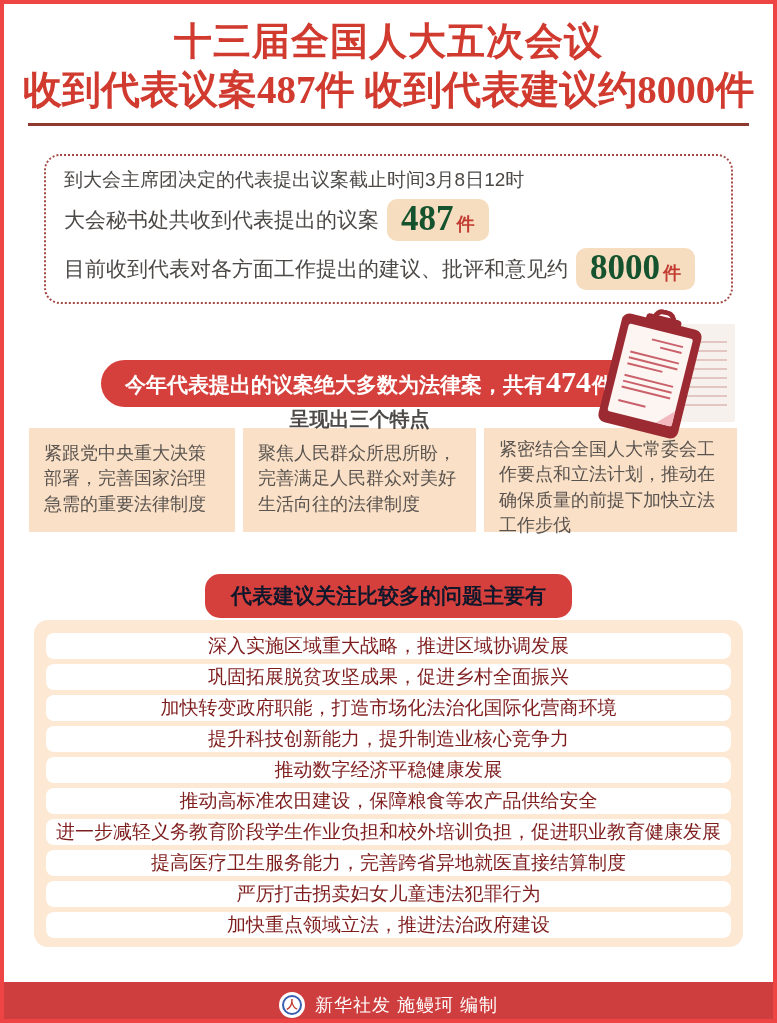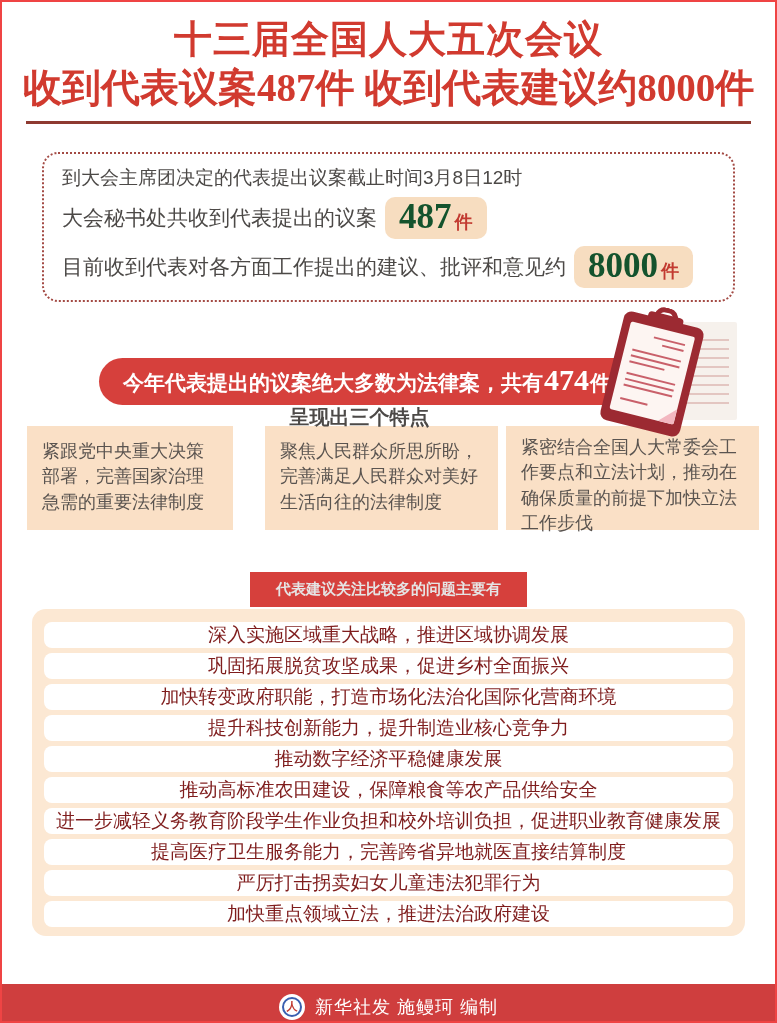--- a/index.html
+++ b/index.html
@@ -4,21 +4,21 @@
 <style>
   * { margin: 0; padding: 0; box-sizing: border-box; }
   html, body { background: #ffffff; }
   body { font-family: "Liberation Sans", sans-serif; }
 
   .poster {
     position: relative;
     width: 777px;
     height: 1023px;
     background: #ffffff;
-    border: 2px solid #ef4444;
+    border: 4px solid #ef4444;
     overflow: hidden;
   }
 
   
   .title-wrap {
     text-align: center;
     padding-top: 16px;
     color: #d13a2f;
     font-family: "Liberation Serif", serif;
     font-weight: bold;
@@ -180,37 +180,38 @@
   }
   .feature-card {
     background: #fae0c6;
     padding: 13px 15px;
     font-size: 18px;
     line-height: 1.42;
     color: #5a5450;
     height: 104px;
   }
   .feature-card.c1 { width: 206px; }
-  .feature-card.c2 { width: 233px; margin-left: 24px; }
+  .feature-card.c2 { width: 233px; }
   .feature-card.c3 { width: 253px; padding-top: 9px; }
 
   
   .suggest-section { margin-top: 42px; }
   .suggest-banner {
     width: fit-content;
     margin: 0 auto 2px auto;
     position: relative;
     z-index: 2;
     background: #d6403c;
-    color: #e5e5e5;
-    font-weight: bold;
-    font-size: 15px;
+    color: #0f172a;
+    font-weight: bold;
+    font-size: 21px;
     padding: 8px 26px;
     text-align: center;
     white-space: nowrap;
+    border-radius: 15px;
   }
   .suggestion-list {
     margin: 0 30px 0 30px;
     background: #fce8d3;
     border-radius: 14px;
     padding: 13px 12px 9px 12px;
   }
   .list-item {
     background: #ffffff;
     border-radius: 8px;

